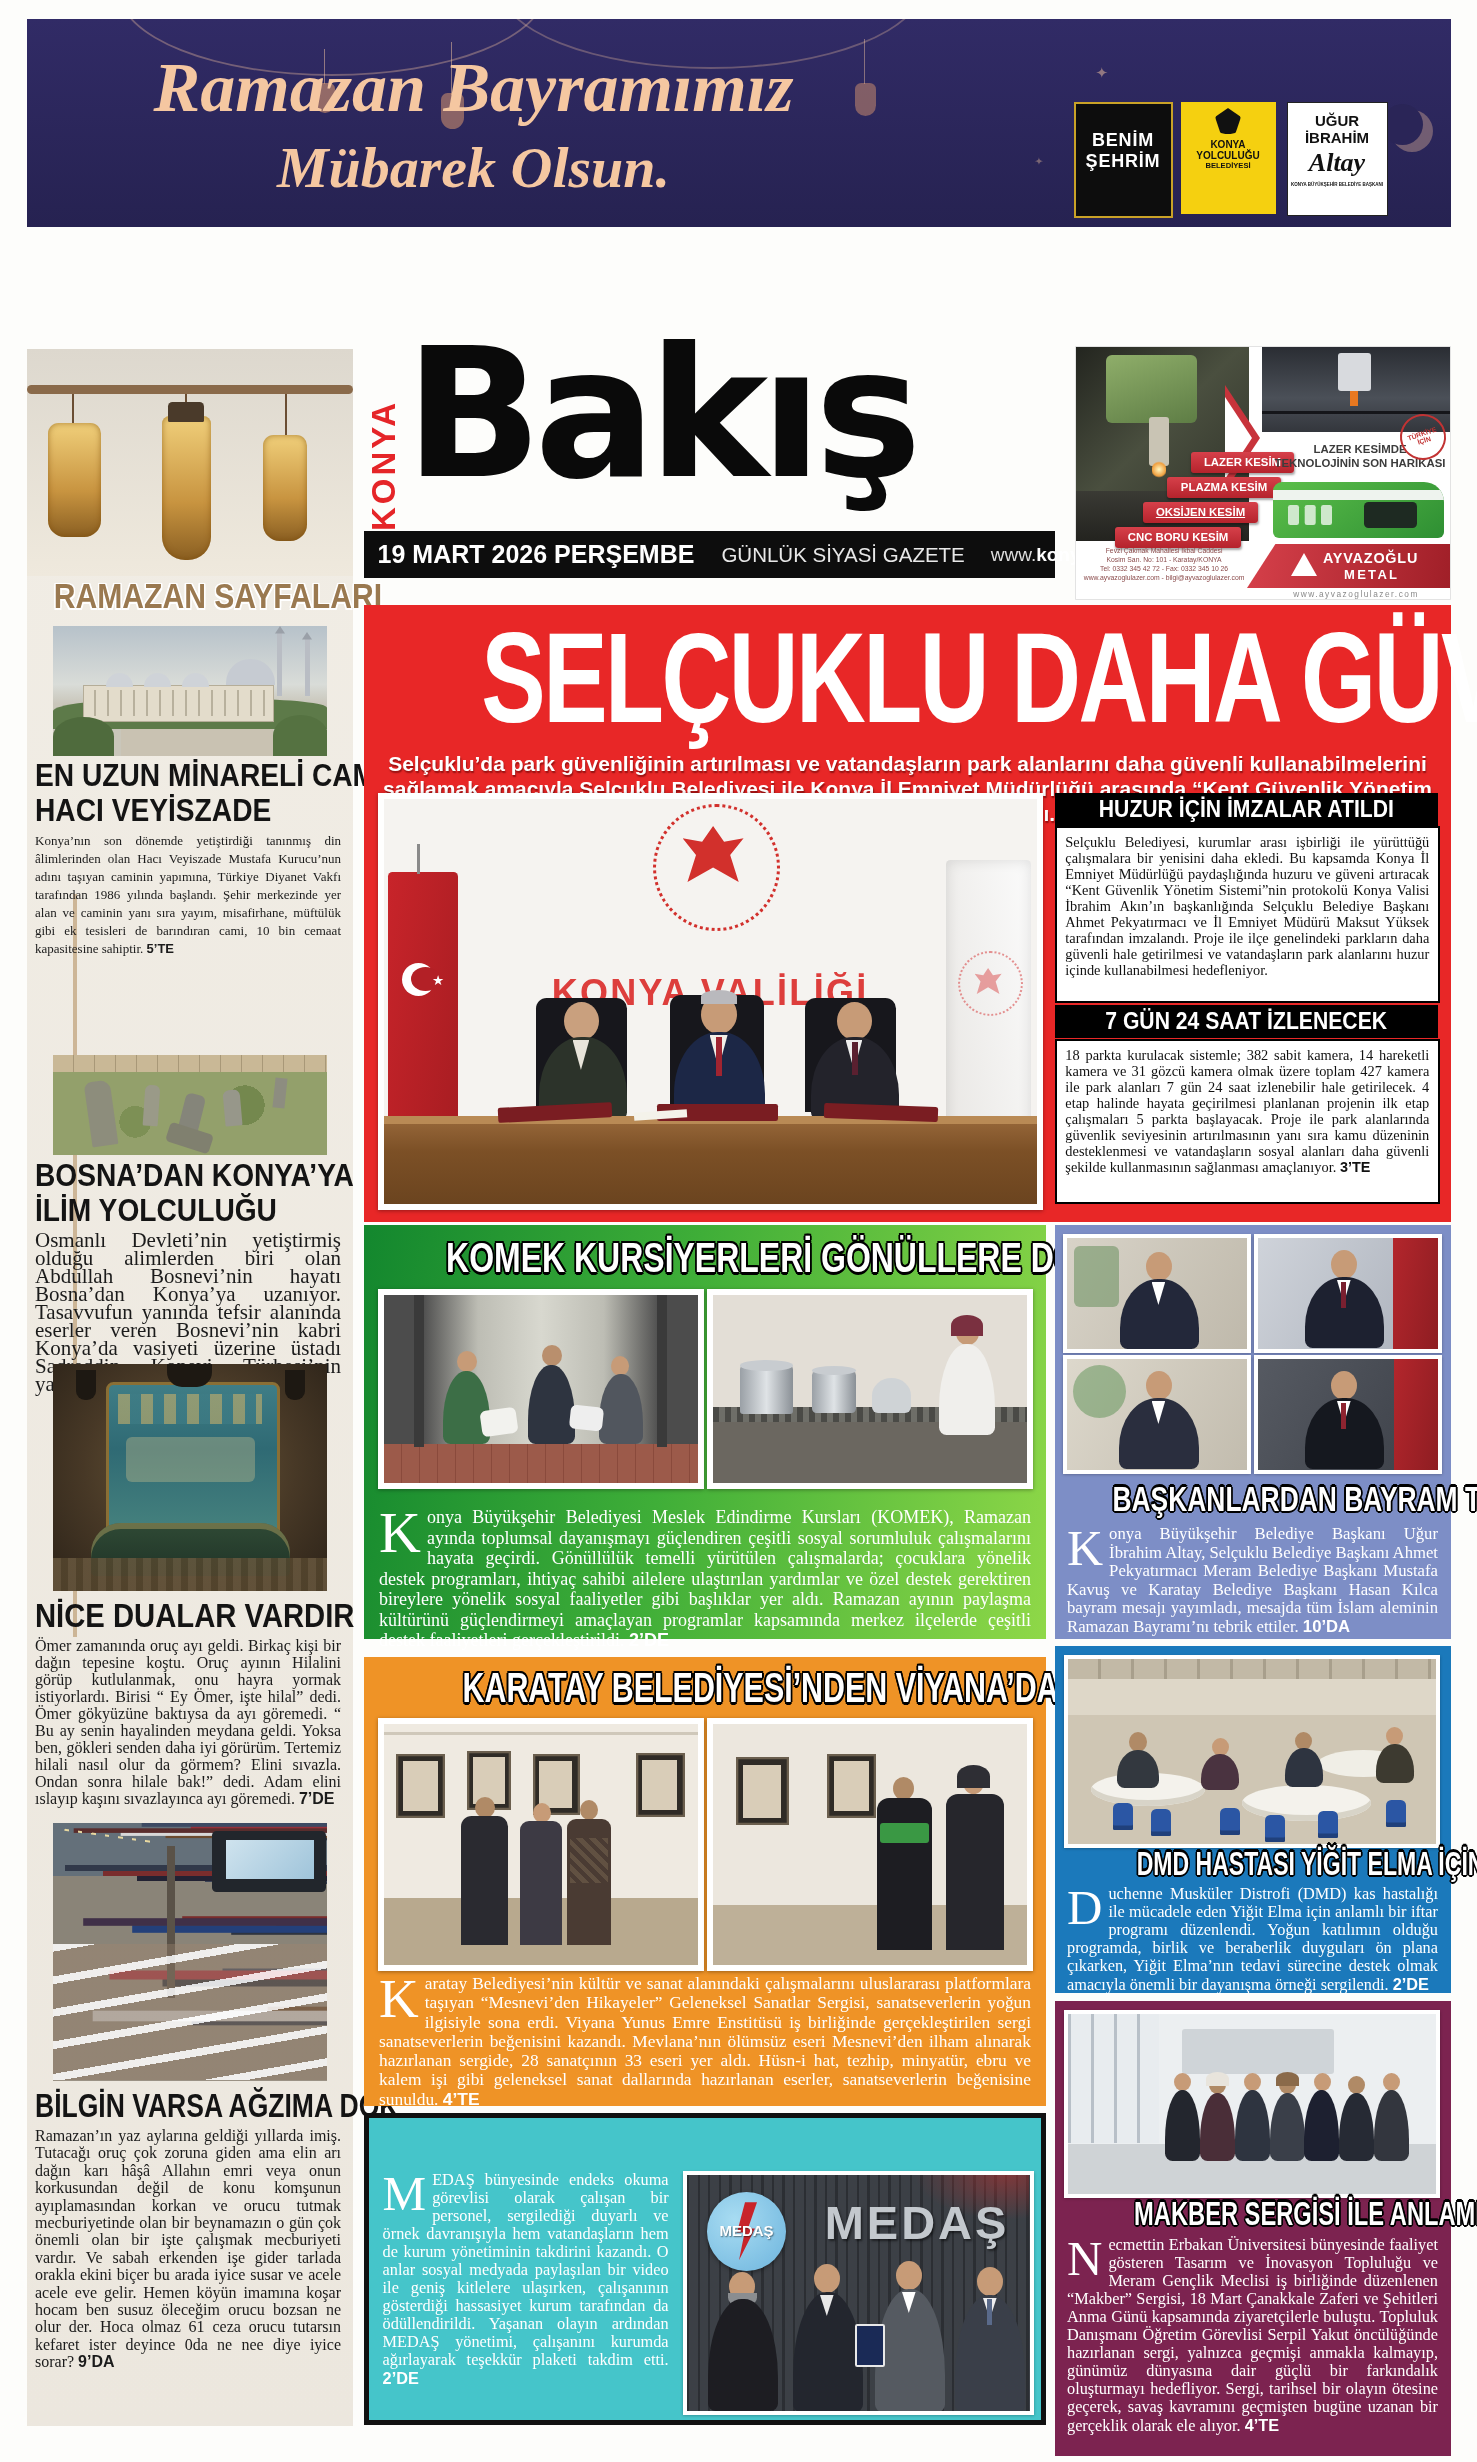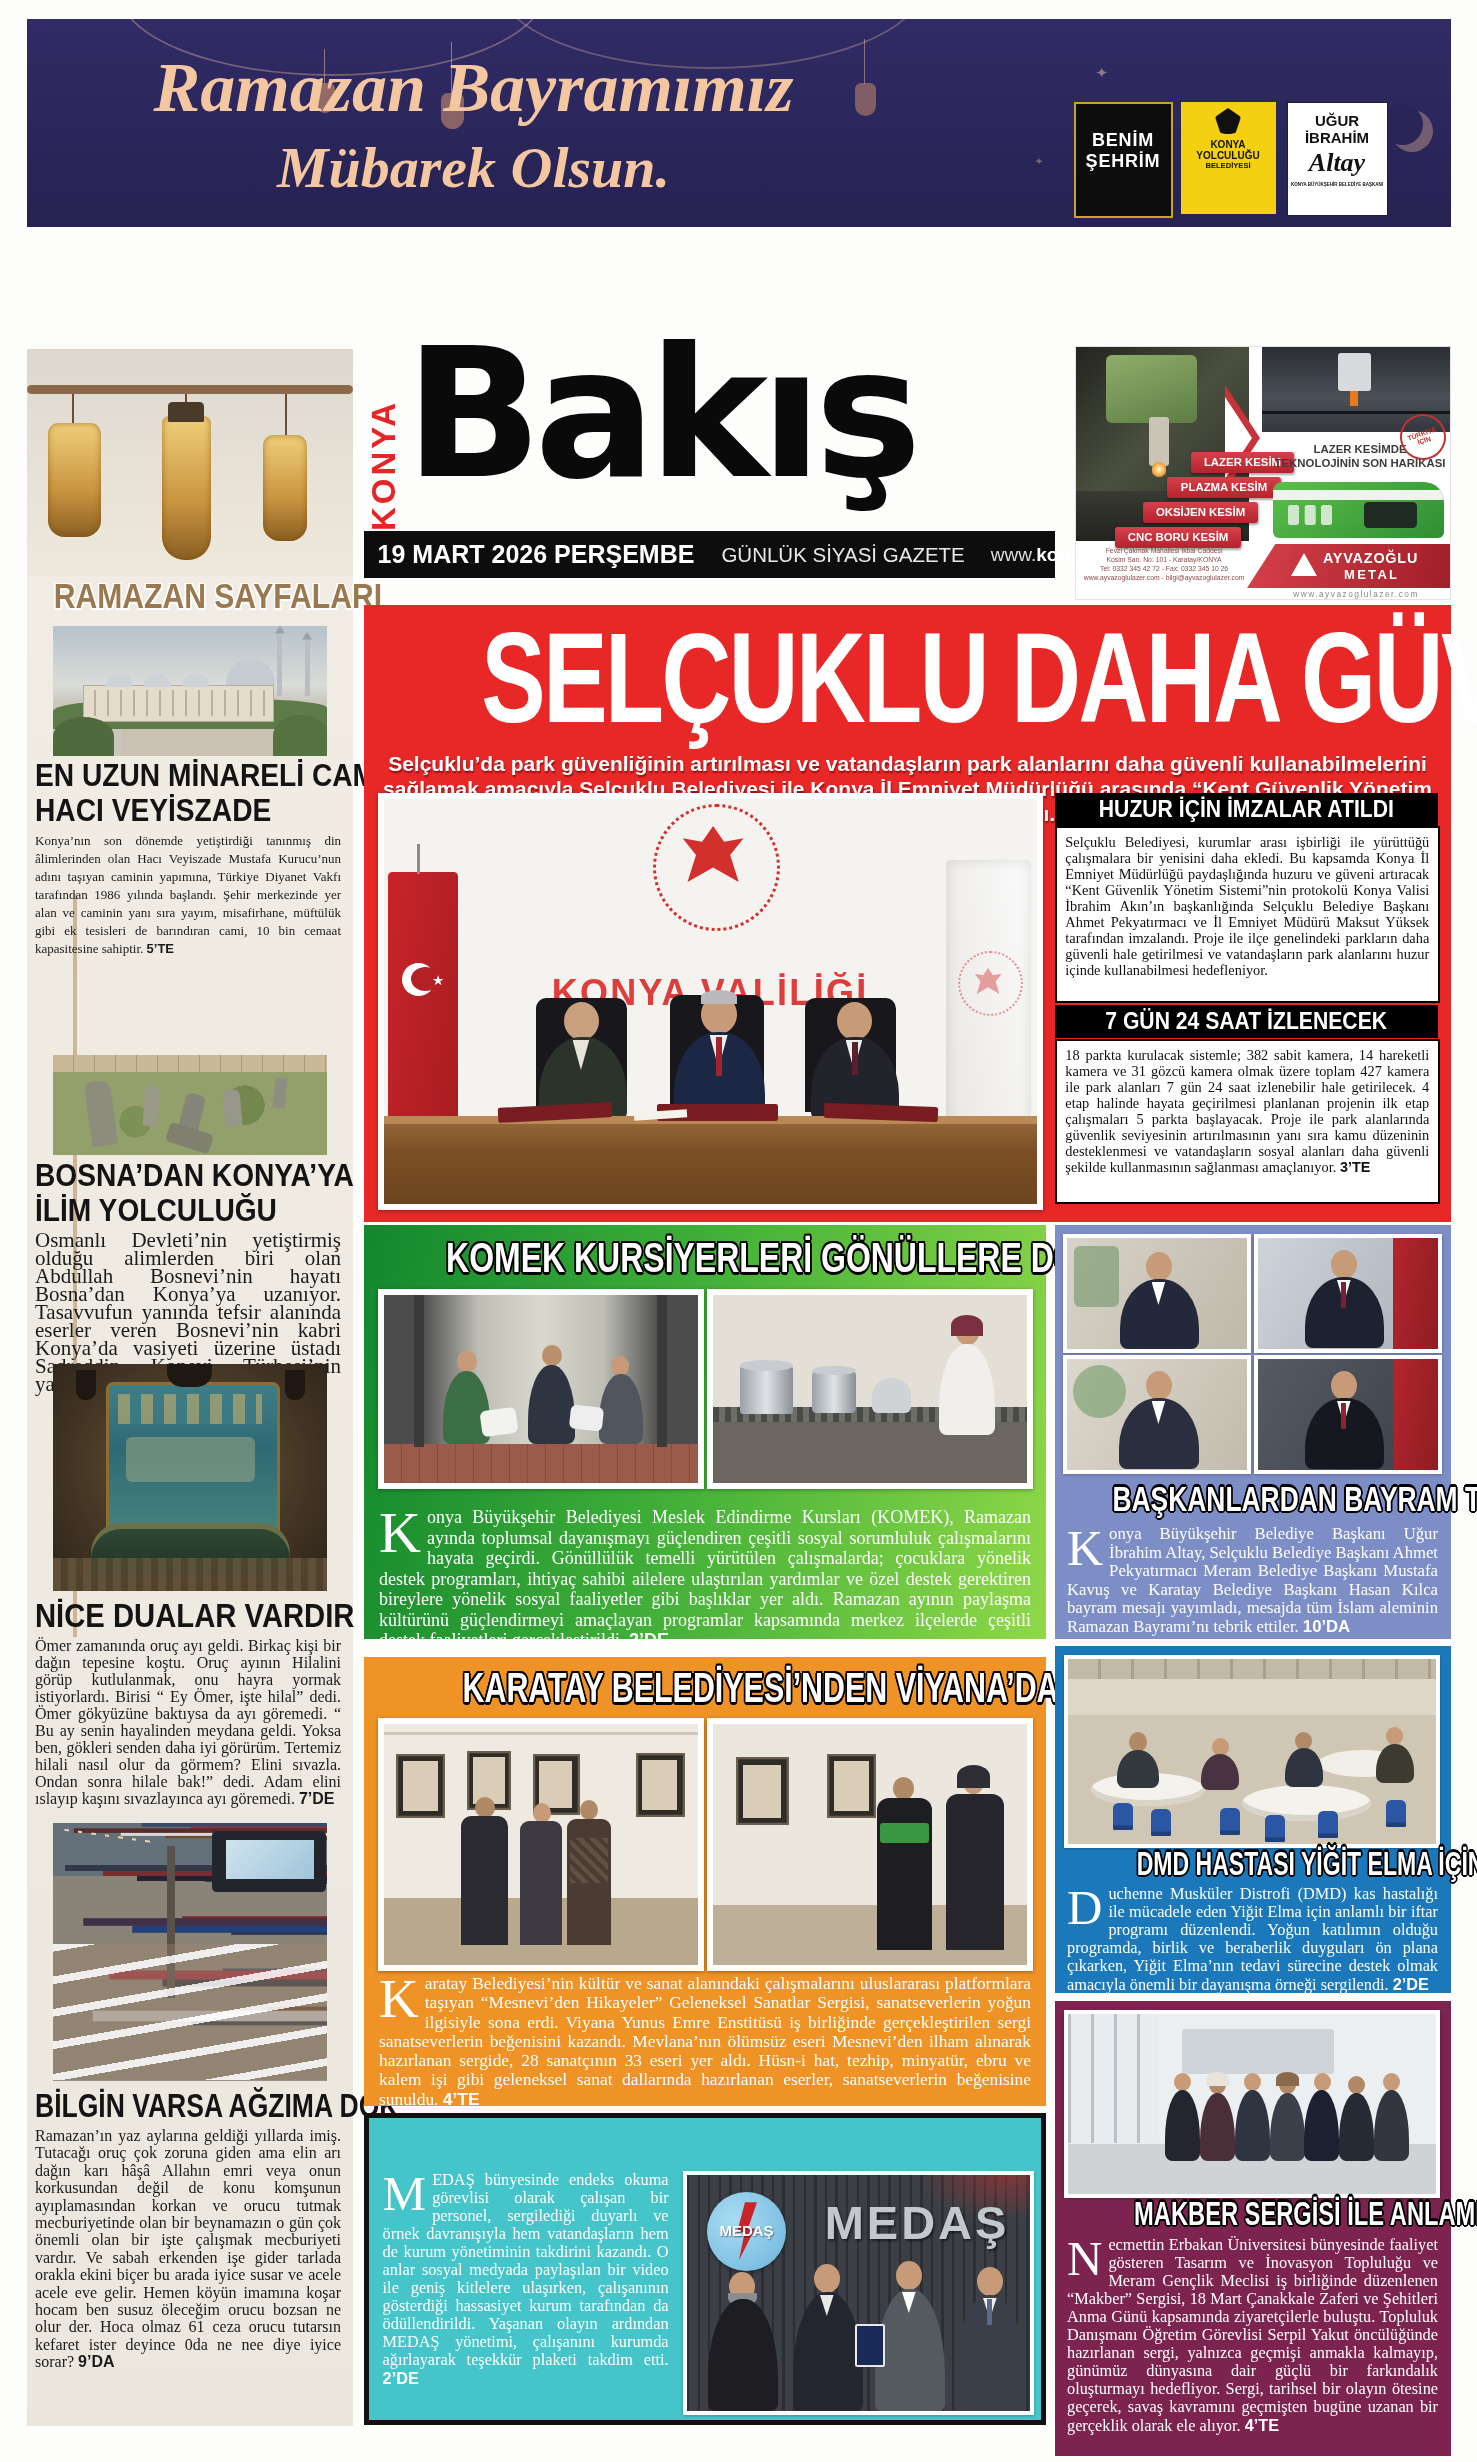--- a/index.html
+++ b/index.html
@@ -180,21 +180,21 @@
     </div>
     <div class="abs" style="left:149px;top:38px;width:0;height:0;border-top:53px solid transparent;border-bottom:53px solid transparent;border-left:35px solid #c8333b;"></div>
     <div class="abs" style="left:149px;top:50px;width:0;height:0;border-top:41px solid transparent;border-bottom:41px solid transparent;border-left:27px solid #fff;"></div>
     <div class="abs" style="left:186px;top:0;width:188px;height:85px;background:linear-gradient(180deg,#2a2d33,#4b5058 60%,#33363c);overflow:hidden;">
       <div class="abs" style="left:76px;top:6px;width:33px;height:38px;background:#d8dade;border-radius:3px;"></div>
       <div class="abs" style="left:88px;top:44px;width:7.6px;height:15px;background:#e87820;"></div>
       <div class="abs" style="left:0;top:64px;width:188px;height:3px;background:#15161a;"></div>
     </div>
     <div class="ribbon" style="left:115px;top:105px;width:103px;"><span>LAZER KESİM</span></div>
     <div class="ribbon" style="left:91px;top:130px;width:114px;"><span>PLAZMA KESİM</span></div>
-    <div class="ribbon" style="left:67px;top:155px;width:115px;"><span>OKSİJEN KESİM</span></div>
+    <div class="ribbon" style="left:67px;top:155px;width:115px;text-decoration:underline;"><span>OKSİJEN KESİM</span></div>
     <div class="ribbon" style="left:39px;top:180px;width:126px;"><span>CNC BORU KESİM</span></div>
     <div class="abs" style="left:196px;top:95px;width:176px;text-align:center;color:#3c3c3c;font-weight:800;font-size:11.4px;line-height:14.4px;">
       <span>LAZER KESİMDE</span><br><span>TEKNOLOJİNİN SON HARİKASI</span>
     </div>
     <div class="abs" style="left:324px;top:67px;width:42px;height:42px;border:2.3px double #c23333;border-radius:50%;transform:rotate(-18deg);color:#c23333;font-weight:800;font-size:6.8px;display:flex;align-items:center;justify-content:center;text-align:center;">TÜRKİYE İÇİN</div>
     <div class="abs" style="left:197px;top:135px;width:171px;height:56px;background:linear-gradient(145deg,#5cbf4a,#2e8f33);border-radius:9px 20px 6px 6px;overflow:hidden;">
       <div class="abs" style="left:0;top:7.6px;width:171px;height:10.6px;background:#eef3ee;"></div>
       <div class="abs" style="left:91px;top:20px;width:53px;height:26px;background:#1e2a22;border-radius:4.5px;"></div>
       <div class="abs" style="left:15px;top:23px;width:10.6px;height:20px;background:#cfe8cc;border-radius:2.3px;box-shadow:16.7px 0 #cfe8cc,33px 0 #cfe8cc;"></div>
     </div>

